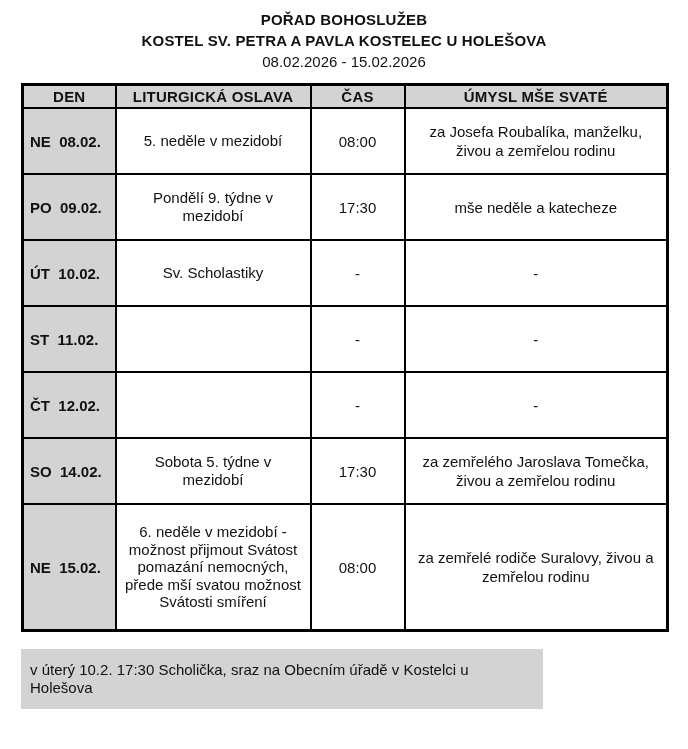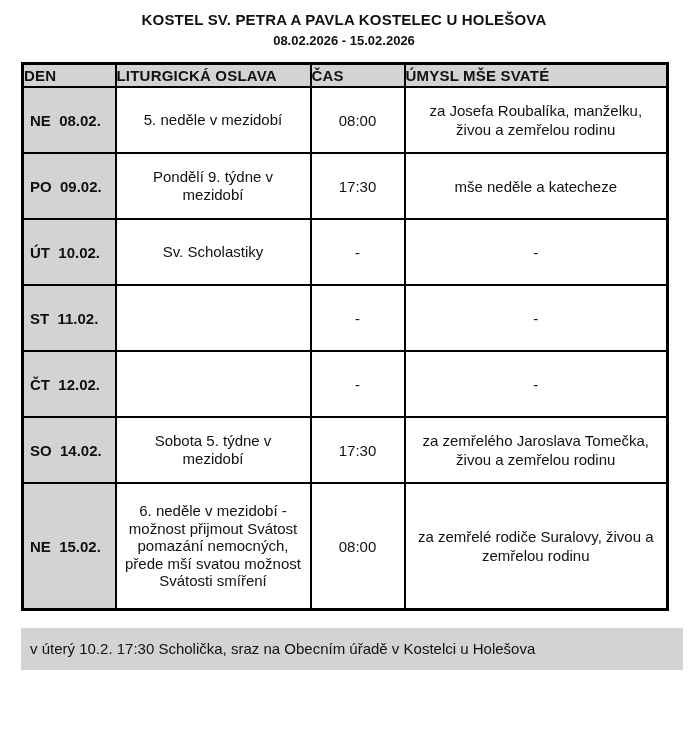--- a/index.html
+++ b/index.html
@@ -16,22 +16,22 @@
     text-align: center;
     padding-top: 9px;
   }
   .title-line1, .title-line2 {
     font-size: 15px;
     font-weight: bold;
     line-height: 21px;
     letter-spacing: 0.2px;
   }
   .title-line3 {
-    font-size: 13px;
-    font-weight: bold;
+    font-size: 15px;
+    font-weight: normal;
     line-height: 21px;
   }
   table.schedule {
     border-collapse: collapse;
     table-layout: fixed;
     width: 645px;
     margin: 11px 0 0 21px;
     border: 3px solid #000;
   }
   table.schedule th,
@@ -39,21 +39,21 @@
     border: 2px solid #000;
     font-size: 15px;
     vertical-align: middle;
     overflow: hidden;
   }
   table.schedule th {
     background: #d3d3d3;
     font-weight: bold;
     height: 19px;
     padding: 1px 0;
-    text-align: left;
+    text-align: center;
     letter-spacing: 0.2px;
   }
   td.den {
     background: #d3d3d3;
     font-weight: bold;
     text-align: left;
     padding: 0 0 0 6px;
     white-space: pre;
     margin-left: 24px;
   }
@@ -69,32 +69,33 @@
   td.umysl {
     text-align: center;
     padding: 0 6px;
     line-height: 19px;
   }
   tr.row-normal td { height: 64px; }
   tr.row-tall td { height: 92px; }
   tr.row-tall td.oslava { line-height: 17.5px; padding: 16px 8px; }
   .footer-bar {
     margin: 17px 0 8px 21px;
-    width: 662px;
+    width: 522px;
     box-sizing: border-box;
     background: #d3d3d3;
     font-size: 15px;
     line-height: 18px;
     padding: 12px 8px 12px 9px;
   }
 </style>
 </head>
 <body>
 
 <div class="title-block">
+  <div class="title-line1">POŘAD BOHOSLUŽEB</div>
   <div class="title-line2">KOSTEL SV. PETRA A PAVLA KOSTELEC U HOLEŠOVA</div>
   <div class="title-line3">08.02.2026 - 15.02.2026</div>
 </div>
 
 <table class="schedule">
   <colgroup>
     <col style="width:93px">
     <col style="width:195px">
     <col style="width:94px">
     <col style="width:263px">

